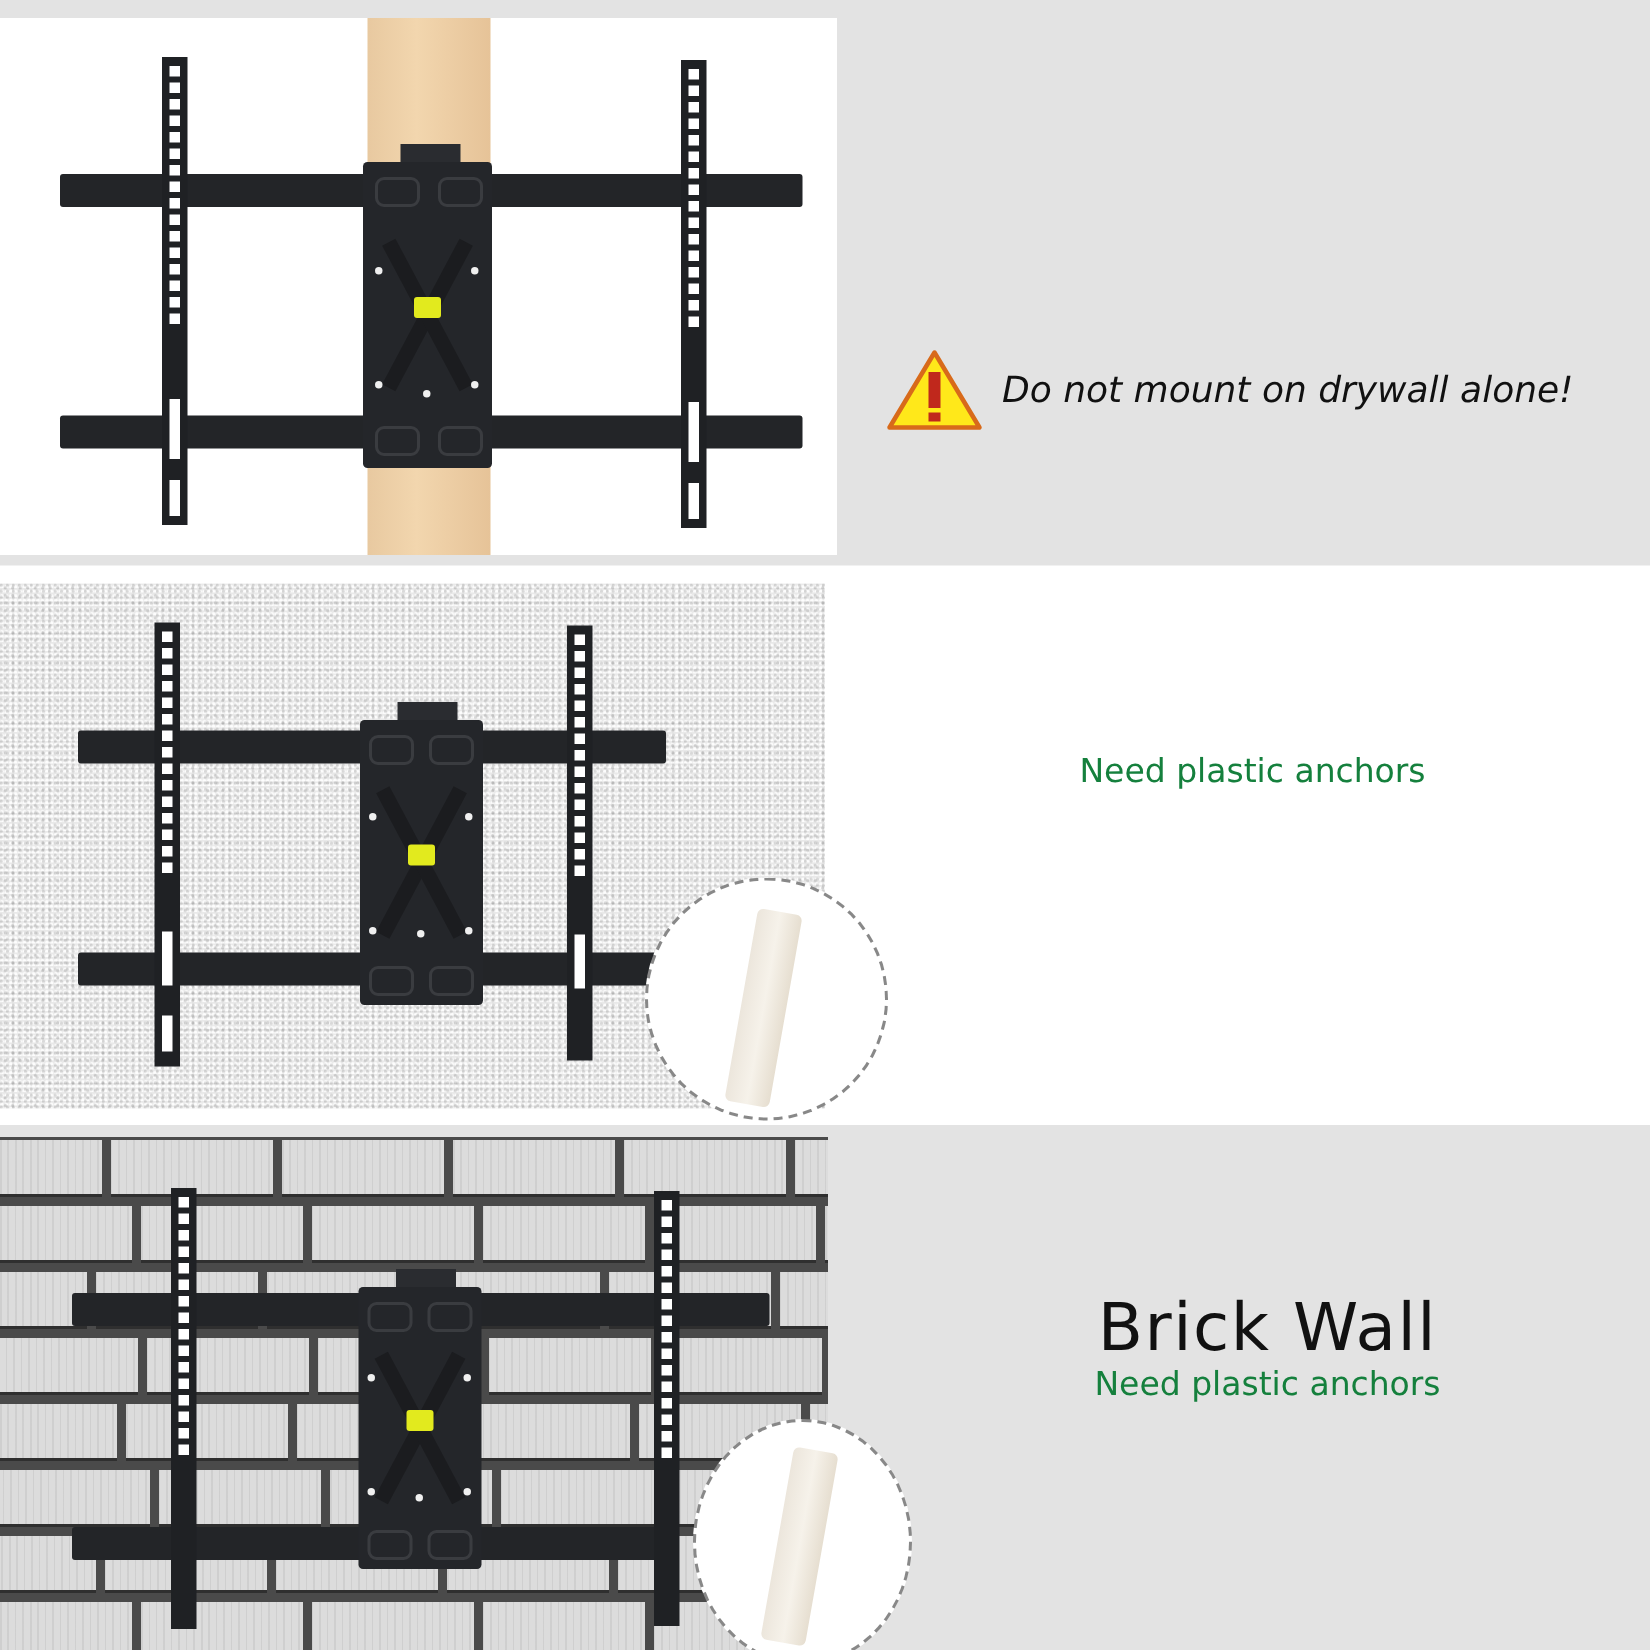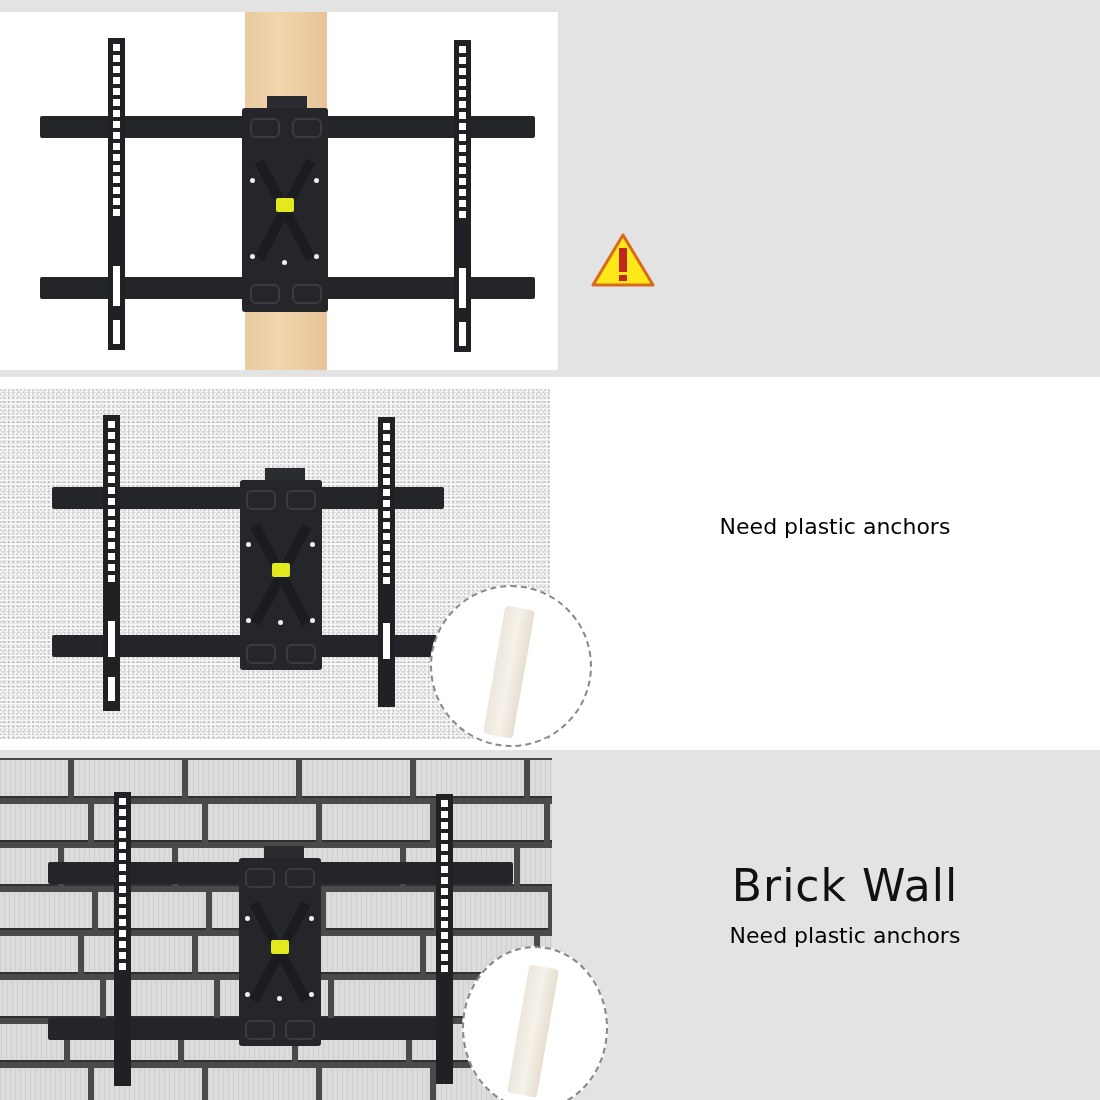--- a/index.html
+++ b/index.html
@@ -31,21 +31,21 @@
   .arm .holes i { display:block; width:7px; height:7px; background:#fff; }
   .arm .slot { position:absolute; left:5px; width:7px; background:#fff; }
   .plate { position:absolute; background:#24262a; border-radius:3px; }
   .plate .tab { position:absolute; top:-12px; left:25px; width:40px; height:12px; background:#2a2c30; }
   .plate .pad { position:absolute; width:26px; height:16px; border:2px solid #3a3c40; border-radius:6px; }
   .plate .bolt { position:absolute; width:5px; height:5px; background:#f0f0f0; border-radius:50%; }
   .plate .xarm { position:absolute; left:50%; top:50%; width:10px; height:110px; margin:-55px 0 0 -5px; background:#1b1c1f; }
   .plate .level { position:absolute; left:50%; top:50%; width:18px; height:14px; margin:-12px 0 0 -9px; background:#e2ea1e; border-radius:2px; }
   .titles { position:absolute; text-align:center; color:#111; }
   .title { font-size:44px; letter-spacing:1px; font-family:"DejaVu Sans", sans-serif; }
-  .subtitle { font-size:22px; margin-top:12px; color:#000000; }
+  .subtitle { font-size:22px; margin-top:0; color:#15803d; }
   .warning { position:absolute; left:590px; top:232px; display:flex; align-items:center; gap:12px; }
   .warning .text { font-style:italic; font-size:24px; color:#111; }
   .anchor { position:absolute; border-radius:50%; background:#fff; border:2px dashed #888; overflow:hidden; }
   .anchor .plug { position:absolute; width:30px; height:130px; background:linear-gradient(90deg,#ece6dc,#f6f2ea 50%,#e6ded0); border-radius:4px;
     transform:rotate(10deg); }
 </style>
 </head>
 <body>
 
 <div class="band" id="band1">
@@ -115,20 +115,21 @@
       </div>
     </div>
   </div>
 
   <div class="warning">
     <svg width="66" height="56" viewBox="0 0 66 56">
       <polygon points="33,3 63,53 3,53" fill="#ffe81a" stroke="#d86a1a" stroke-width="3" stroke-linejoin="round"></polygon>
       <rect x="29" y="16" width="8" height="24" fill="#c0281c"></rect>
       <rect x="29" y="43" width="8" height="6" fill="#c0281c"></rect>
     </svg>
+    <span class="text">Do not mount on drywall alone!</span>
   </div>
 </div>
 
 <div class="band" id="band2">
   <div class="panel" id="panel2">
     <div class="mount" style="left:0;top:0;width:550px;height:350px;">
       <div class="rail" style="left:52px;top:98px;width:392px;"></div>
       <div class="rail" style="left:52px;top:246px;width:392px;"></div>
       <div class="arm" style="left:103px;top:26px;height:296px;">
         <div class="holes">

